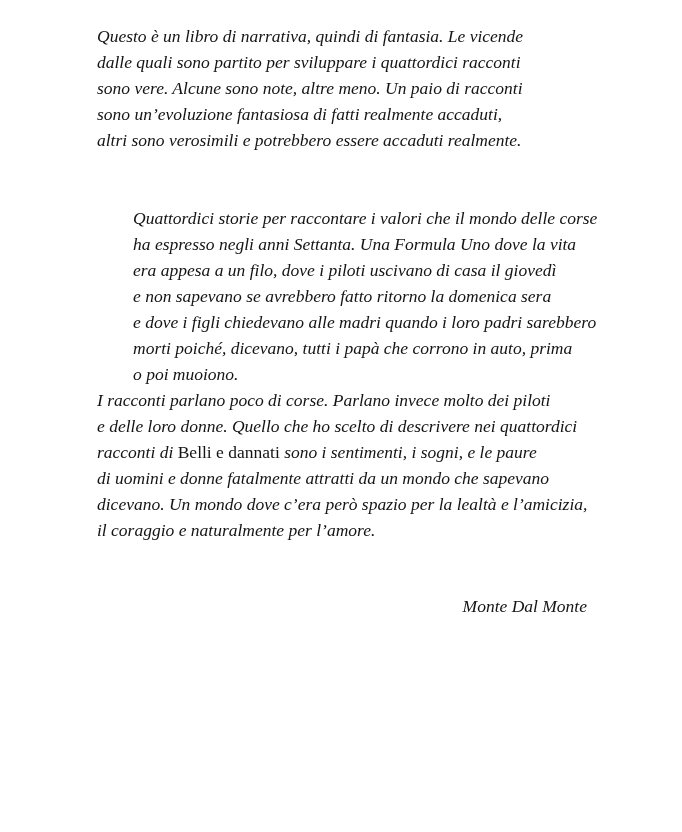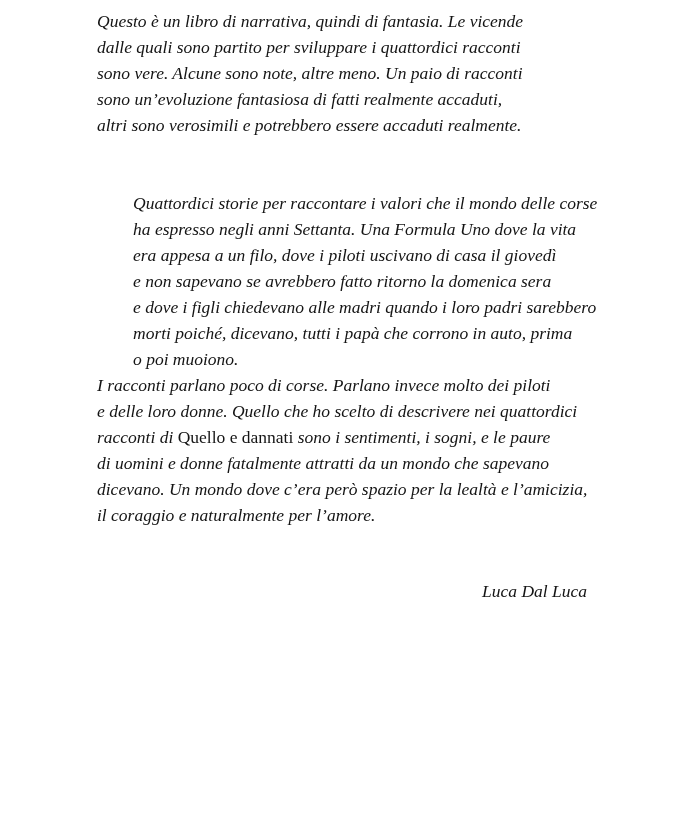--- a/index.html
+++ b/index.html
@@ -9,21 +9,21 @@
   body {
     width: 682px;
     height: 832px;
     background: #ffffff;
     overflow: hidden;
   }
   .page {
     box-sizing: border-box;
     width: 682px;
     height: 832px;
-    padding: 8px 20px 0 97px;
+    padding: 23px 20px 0 97px;
     background: #ffffff;
     color: #141414;
     font-family: "Liberation Serif", "DejaVu Serif", serif;
     font-style: italic;
     font-size: 17.5px;
     line-height: 26px;
   }
   .para {
     margin: 0;
     white-space: pre-line;
@@ -57,20 +57,20 @@
   <p class="para first-gap">Quattordici storie per raccontare i valori che il mondo delle corse
 ha espresso negli anni Settanta. Una Formula Uno dove la vita
 era appesa a un filo, dove i piloti uscivano di casa il giovedì
 e non sapevano se avrebbero fatto ritorno la domenica sera
 e dove i figli chiedevano alle madri quando i loro padri sarebbero
 morti poiché, dicevano, tutti i papà che corrono in auto, prima
 o poi muoiono.</p>
 
   <p class="para"><span>I racconti parlano poco di corse. Parlano invece molto dei piloti
 e delle loro donne. Quello che ho scelto di descrivere nei quattordici
-racconti di </span><span class="roman">Quello e dannati</span><span> sono i sentimenti, i sogni, e le paure
+racconti di </span><span class="roman">Belli e dannati</span><span> sono i sentimenti, i sogni, e le paure
 di uomini e donne fatalmente attratti da un mondo che sapevano
 dicevano. Un mondo dove c’era però spazio per la lealtà e l’amicizia,
 il coraggio e naturalmente per l’amore.</span></p>
 
 
-  <div class="signature">Luca Dal Luca</div>
+  <div class="signature">Monte Dal Monte</div>
 </div>
 
 </body></html>

